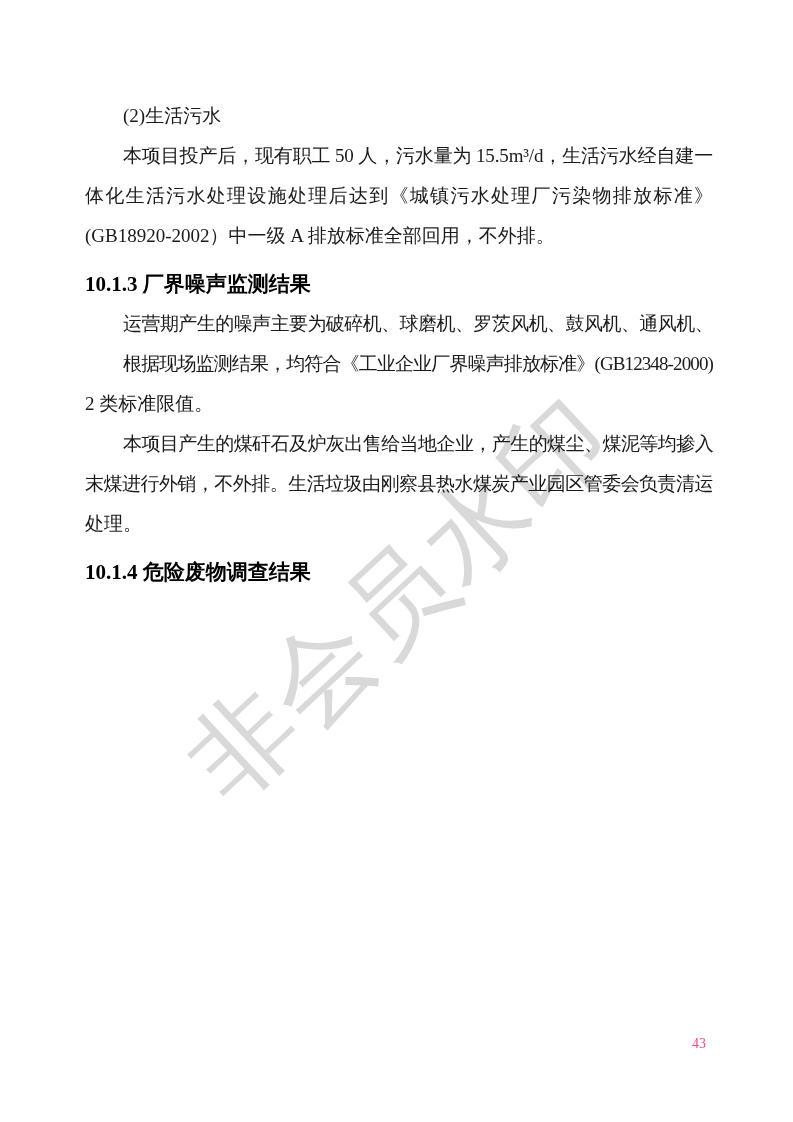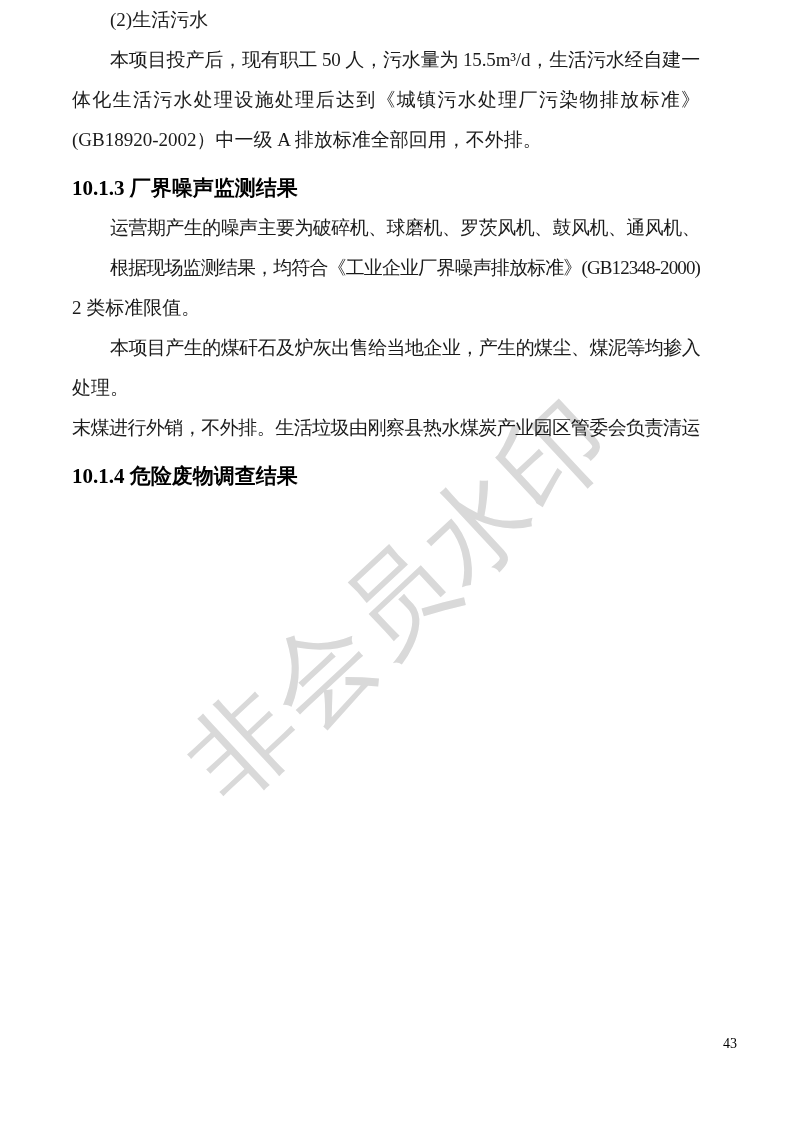--- a/index.html
+++ b/index.html
@@ -29,23 +29,24 @@
     font-size: 104px;
     letter-spacing: 2px;
     color: #d9d9d9;
     white-space: nowrap;
     z-index: 0;
     user-select: none;
     font-family: "Liberation Serif", "DejaVu Serif", serif;
   }
   .content {
     position: absolute;
-    left: 72px;
+    left: 85px;
     top: 0;
     width: 628px;
+    padding-top: 96px;
     z-index: 1;
     font-size: 19px;
     line-height: 40px;
   }
   .doc-heading {
     font-size: 21px;
     font-weight: bold;
     color: #000000;
     line-height: 40px;
     margin-top: 8px;
@@ -54,25 +55,25 @@
   .doc-para { margin: 0; }
   .doc-line {
     white-space: nowrap;
     text-align: justify;
     text-align-last: justify;
   }
   .doc-line.first { text-indent: 38px; }
   .doc-line.last { text-align-last: left; }
   .page-number {
     position: absolute;
-    left: 723px;
+    left: 692px;
     top: 1036px;
     z-index: 1;
     font-size: 14px;
-    color: #000000;
+    color: #ec4899;
     font-family: "Liberation Serif", "DejaVu Serif", serif;
   }
 </style>
 </head>
 <body>
 
 <div class="page">
   <div class="watermark">非会员水印</div>
 
   <div class="content" id="doc-content">
@@ -87,20 +88,20 @@
       <div class="doc-heading">10.1.3 厂界噪声监测结果</div>
       <div class="doc-para">
         <div class="doc-line first" style="letter-spacing: -0.56px;">运营期产生的噪声主要为破碎机、球磨机、罗茨风机、鼓风机、通风机、</div>
       </div>
       <div class="doc-para">
         <div class="doc-line first" style="letter-spacing: -0.88px;">根据现场监测结果，均符合《工业企业厂界噪声排放标准》(GB12348-2000)</div>
         <div class="doc-line last">2 类标准限值。</div>
       </div>
       <div class="doc-para">
         <div class="doc-line first" style="letter-spacing: -0.56px;">本项目产生的煤矸石及炉灰出售给当地企业，产生的煤尘、煤泥等均掺入</div>
+        <div class="doc-line" style="letter-spacing: -0.53px;">末煤进行外销，不外排。生活垃圾由刚察县热水煤炭产业园区管委会负责清运</div>
         <div class="doc-line last">处理。</div>
-        <div class="doc-line" style="letter-spacing: -0.53px;">末煤进行外销，不外排。生活垃圾由刚察县热水煤炭产业园区管委会负责清运</div>
       </div>
       <div class="doc-heading">10.1.4 危险废物调查结果</div>
     </div>
 
   <div class="page-number">43</div>
 </div>
 
 </body></html>

